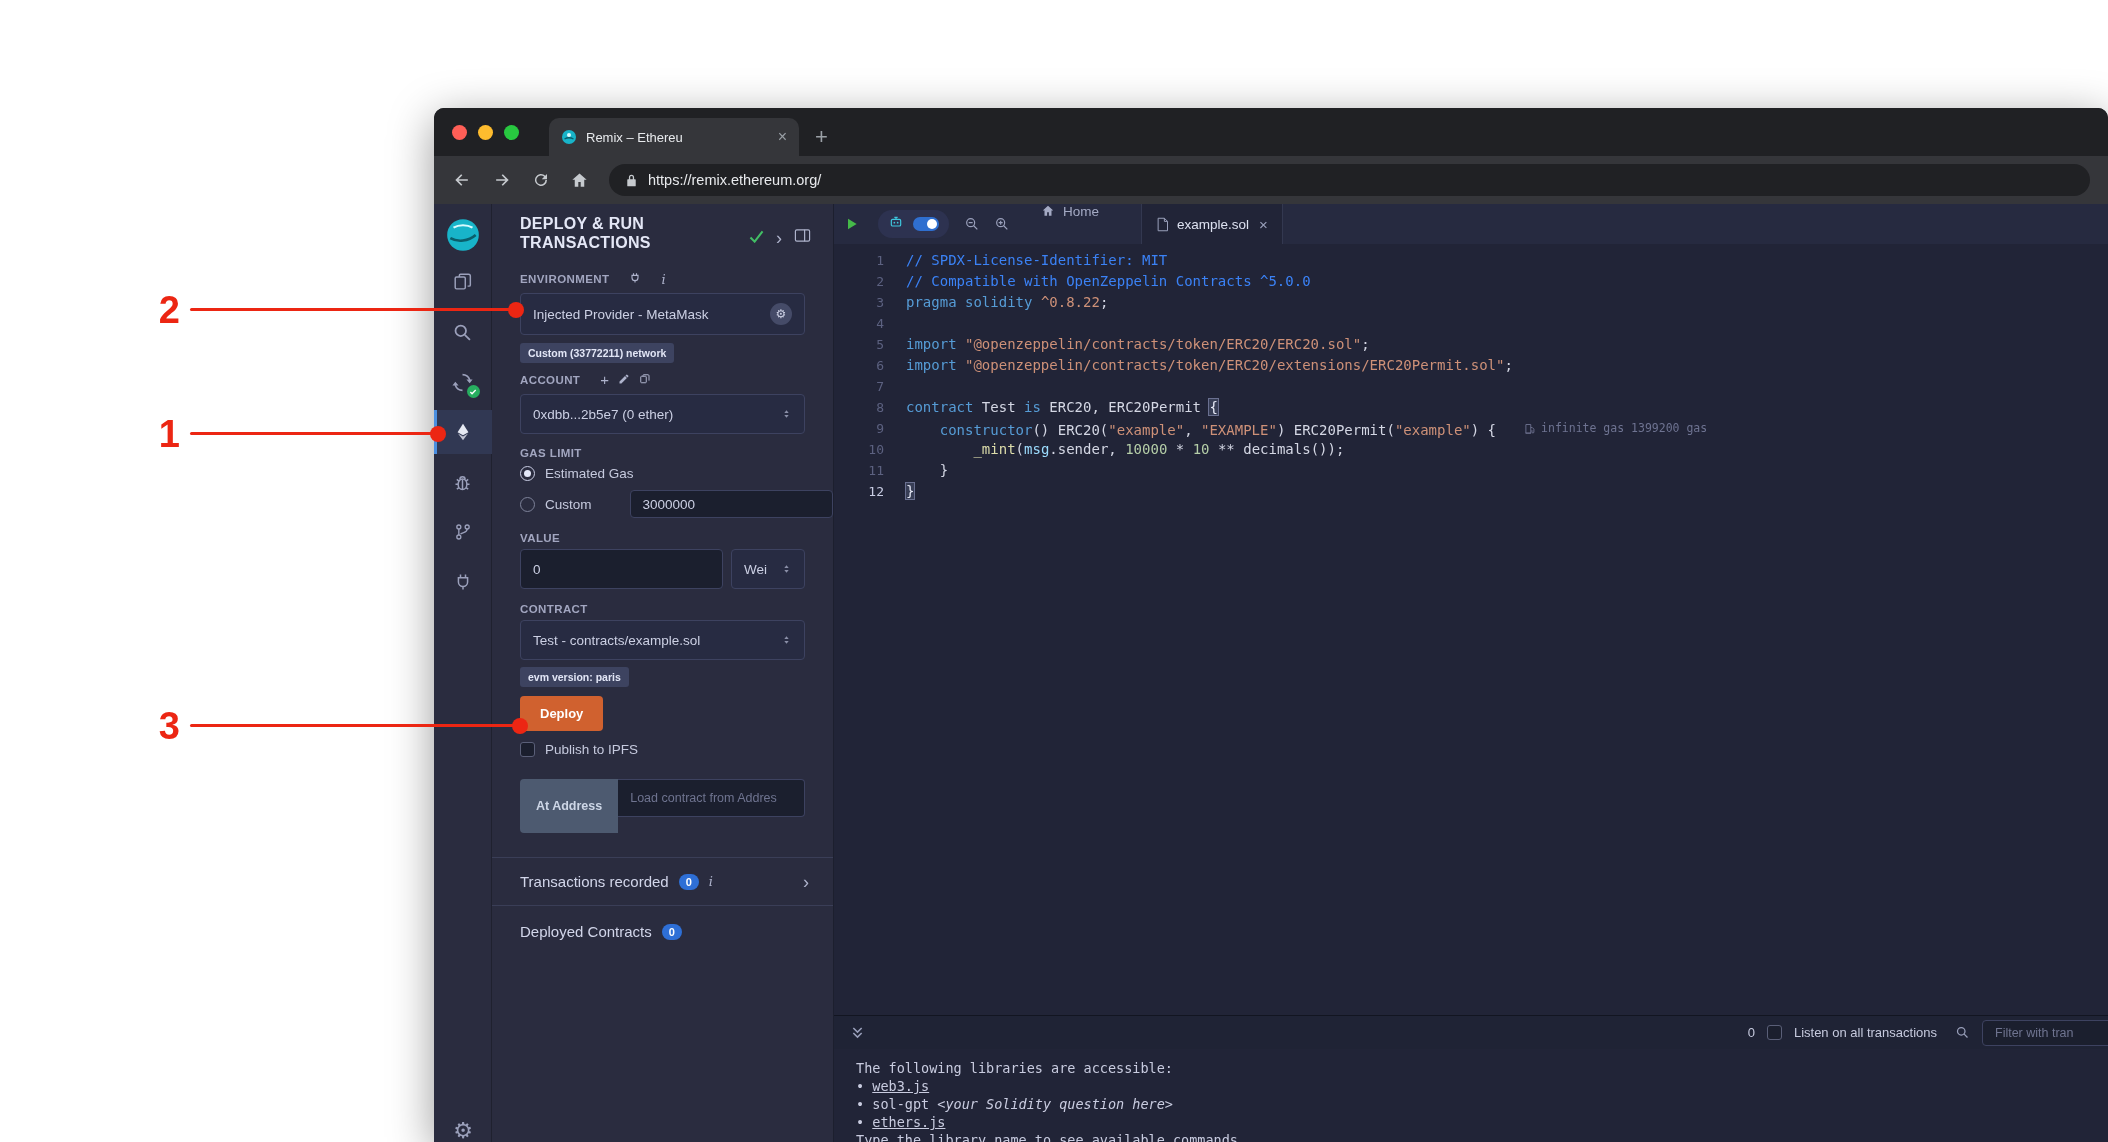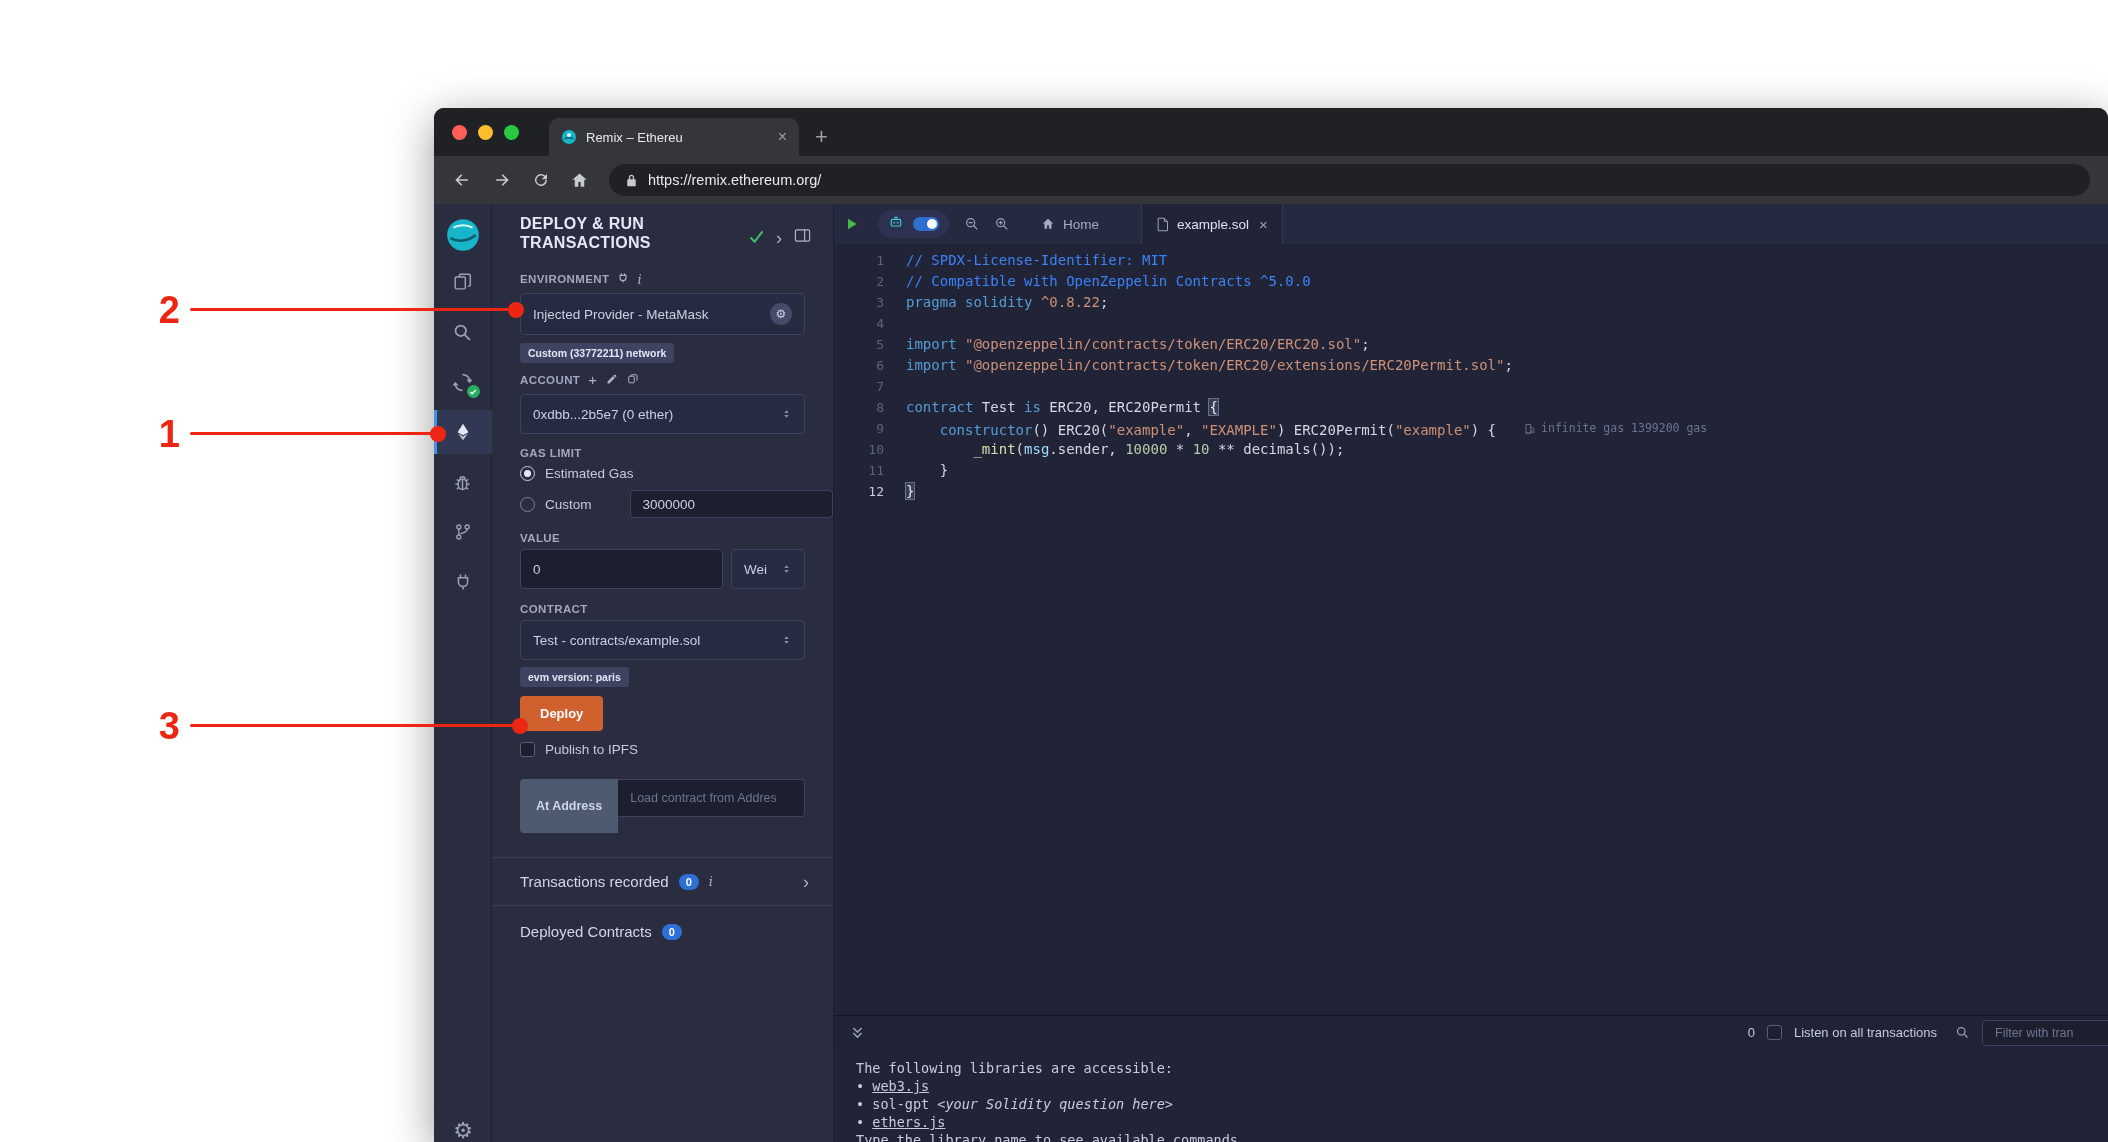--- a/index.html
+++ b/index.html
@@ -45,21 +45,21 @@
   .tile-bottom { position: absolute; bottom: -10px; left: 0; width: 58px; height: 34px;
     display: flex; justify-content: center; color: #9ba0bb; font-size: 22px; }
 
   
   .sidepanel { width: 342px; background: #2a2c3f; flex: 0 0 auto; padding: 10px 28px 0;
     position: relative; border-right: 1px solid #1c1f2e; }
   .panel-title { color: #e4e7f6; font-size: 16px; font-weight: 700; line-height: 19px;
     width: 200px; letter-spacing: .3px; }
   .panel-head-icons { position: absolute; top: 24px; right: 22px; display: flex; align-items: center; gap: 12px; color: #aeb3cc; }
   .chev { font-size: 18px; line-height: 14px; color: #aeb3cc; }
-  .lblrow { display: flex; align-items: center; gap: 8px; }
+  .lblrow { display: flex; align-items: center; gap: 20px; }
   .lbl { color: #a2a6c0; font-size: 11.5px; font-weight: 700; letter-spacing: .4px; }
   .ico-i { font-family: "DejaVu Serif", serif; font-style: italic; font-size: 13px; color: #aeb3cc; line-height: 11px; }
   .mt18 { margin-top: 18px; } .mt14 { margin-top: 14px; } .mt13 { margin-top: 13px; } .mt12 { margin-top: 8px; text-align: right; }
 
   .sel { margin-top: 5px; height: 42px; background: #272b42; border: 1px solid #3d4260;
     border-radius: 4px; display: flex; align-items: center; padding: 0 12px; gap: 8px;
     color: #ccd0e4; font-size: 13.5px; }
   .sel.h40 { height: 40px; }
   .sel .grow { flex: 1; white-space: nowrap; overflow: hidden; }
   .caret { color: #8b90a8; flex: 0 0 auto; display: flex; }
@@ -114,21 +114,21 @@
   
   .editor { flex: 1; display: flex; flex-direction: column; min-width: 0; background: #212437; }
   .tabbar { height: 40px; background: #262a40; display: flex; align-items: stretch; flex: 0 0 auto; }
   .runbtn { width: 36px; display: flex; align-items: center; justify-content: center; }
   .ai-group { align-self: center; display: flex; align-items: center; gap: 9px; background: #2d3250;
     border-radius: 14px; padding: 4px 10px; margin: 0 8px; }
   .toggle { width: 26px; height: 14px; background: #2f6fd0; border-radius: 7px; position: relative; }
   .toggle::after { content: ""; position: absolute; right: 2px; top: 2px; width: 10px; height: 10px;
     background: #fff; border-radius: 50%; }
   .zoomico { align-self: center; margin: 0 7px; color: #9aa0bb; display: flex; }
-  .tab-home { display: flex; align-items: center; gap: 8px; padding: 0 16px; color: #a4aac4; font-size: 13.5px; margin-left: 8px; }
+  .tab-home { display: flex; gap: 8px; padding: 0 16px; color: #a4aac4; font-size: 13.5px; margin-left: 8px; }
   .tab-file { display: flex; align-items: center; gap: 8px; padding: 0 14px; margin-left: 26px;
     background: #212437; color: #dde1f0; font-size: 13.5px; border-left: 1px solid #333850; border-right: 1px solid #333850; }
   .tab-x { color: #9aa0bb; font-size: 15px; margin-left: 2px; }
 
   
   .code { flex: 1; overflow: hidden; padding-top: 6px; font-family: "DejaVu Sans Mono", monospace;
     font-size: 14px; line-height: 21px; }
   .codeline { display: flex; height: 21px; white-space: pre; }
   .gutter { width: 72px; flex: 0 0 auto; text-align: right; padding-right: 22px; color: #5c6180; font-size: 13px; }
   .gutter.cur { color: #c9cde4; }

